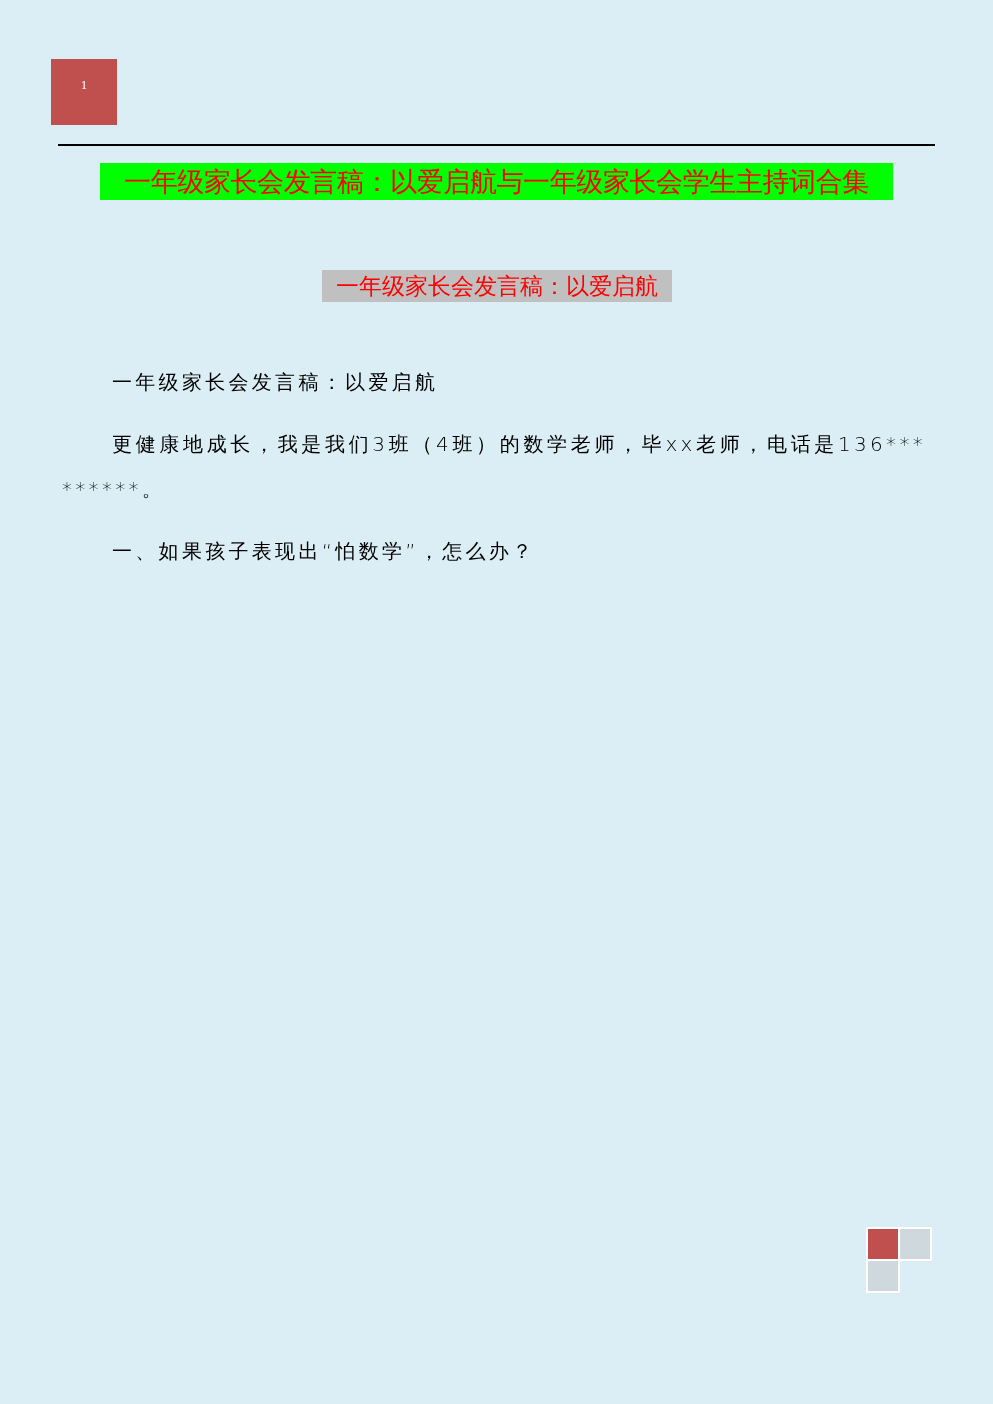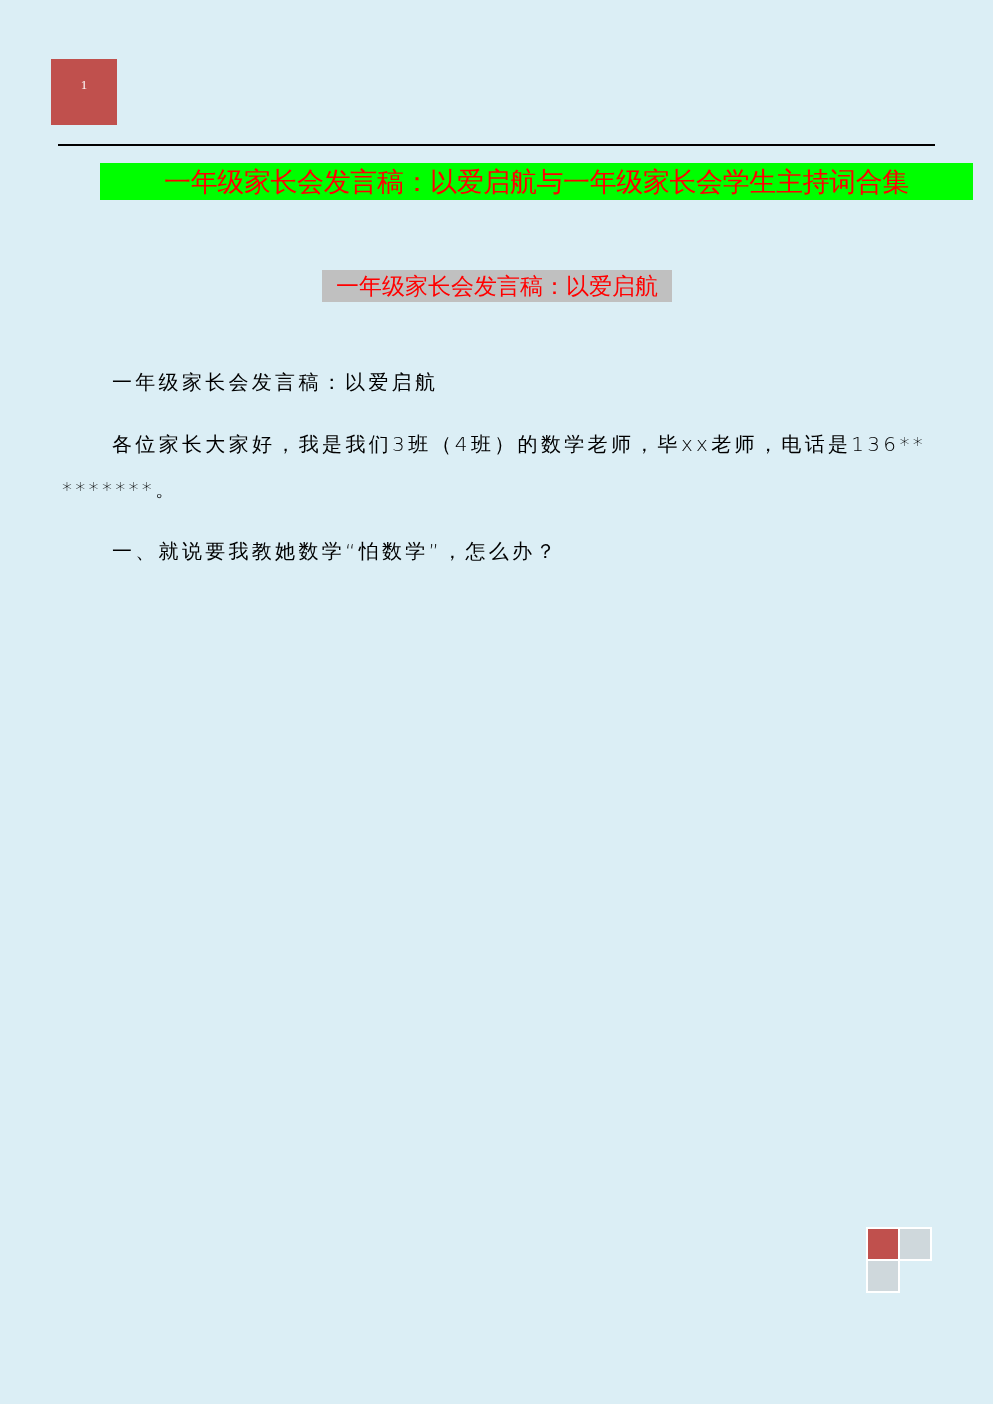--- a/index.html
+++ b/index.html
@@ -7,21 +7,21 @@
     width:993px; height:1404px; background:#dbeef5; position:relative; overflow:hidden;
     font-family:"DejaVu Serif", "Liberation Serif", serif; color:#000;
   }
   .page-badge {
     position:absolute; left:51px; top:59px; width:66px; height:66px; background:#c0504d;
     color:#fff; font-size:13px; text-align:center; line-height:52px;
     font-family:"Liberation Serif", serif;
   }
   .rule { position:absolute; left:58px; top:144px; width:877px; height:0; border-top:2px solid #000; }
   .main-title {
-    position:absolute; left:100px; top:163px; width:873px; height:37px; background:#00ff00;
+    position:absolute; left:100px; top:163px; width:793px; height:37px; background:#00ff00;
     color:#ff0000; font-size:27px; line-height:37px; text-align:center; white-space:nowrap;
     font-family:"DejaVu Sans", sans-serif; letter-spacing:-0.4px; overflow:hidden;
   }
   .sub-title {
     position:absolute; left:322px; top:270px; width:350px; height:32px; background:#c0c0c0;
     color:#ff0000; font-size:23px; line-height:32px; text-align:center; white-space:nowrap;
     font-family:"DejaVu Sans", sans-serif; overflow:hidden;
   }
   .body { position:absolute; left:62px; top:360px; width:864px; }
   .para {
@@ -42,21 +42,21 @@
 </div>
 
 <div class="rule"></div>
 
 <div class="main-title">一年级家长会发言稿：以爱启航与一年级家长会学生主持词合集</div>
 
 <div class="sub-title">一年级家长会发言稿：以爱启航</div>
 
 <div class="body">
   <p class="para" style="margin-bottom:16px;">一年级家长会发言稿：以爱启航</p>
-  <p class="para">各位家长大家好，我是我们3班（4班）的数学老师，毕xx老师，电话是136*********。</p>
-  <p class="para">一、就说要我教她数学“怕数学”，怎么办？</p>
+  <p class="para">更健康地成长，我是我们3班（4班）的数学老师，毕xx老师，电话是136*********。</p>
+  <p class="para">一、如果孩子表现出“怕数学”，怎么办？</p>
 </div>
 
 <div class="deco" style="left:866px; top:1227px; width:68px; height:68px;">
   <div class="sq red" style="left:0; top:0;"></div>
   <div class="sq gray" style="left:32px; top:0;"></div>
   <div class="sq gray" style="left:0; top:32px;"></div>
 </div>
 
 </body></html>

